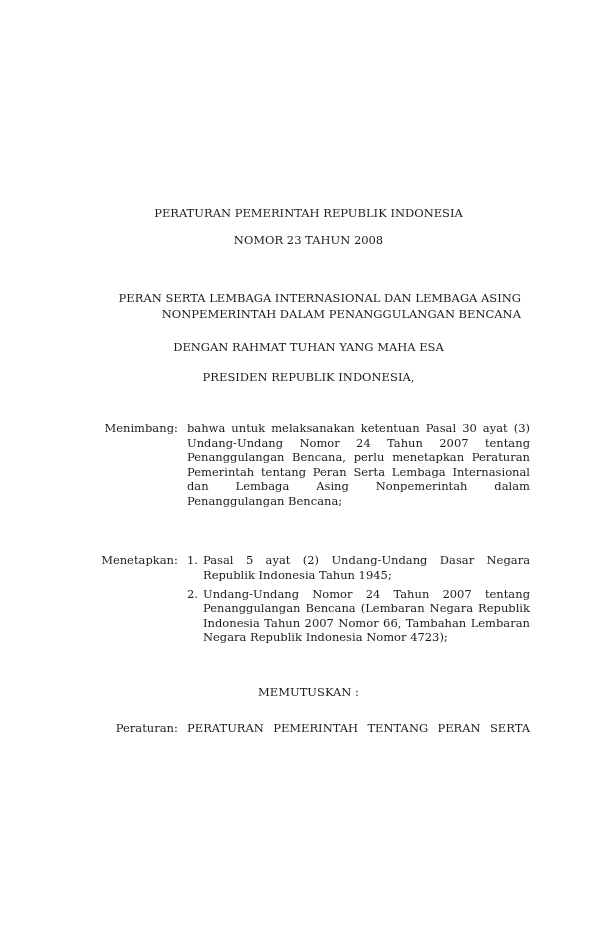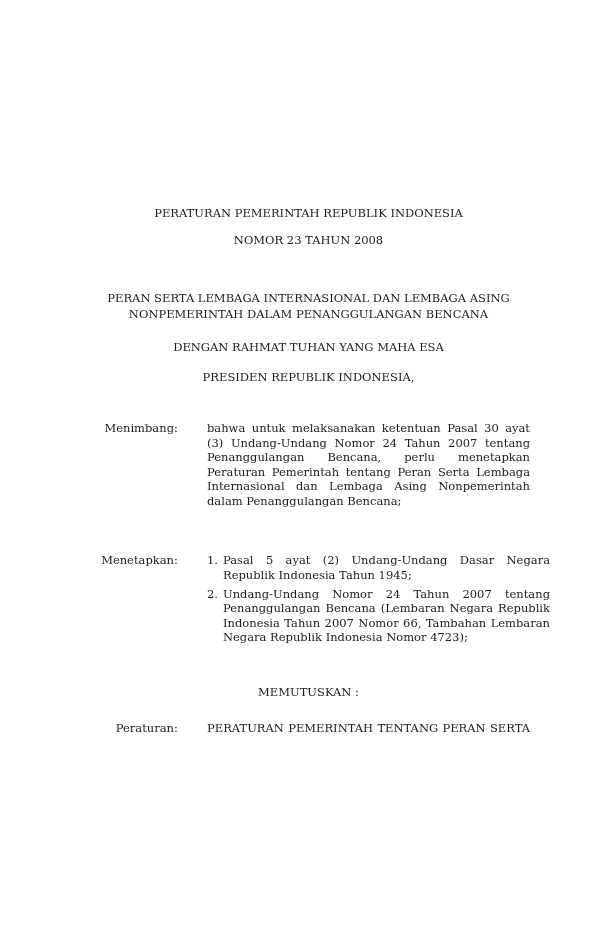--- a/index.html
+++ b/index.html
@@ -19,34 +19,34 @@
     position: absolute;
     left: 87px;
     width: 443px;
     text-align: center;
     white-space: nowrap;
   }
   .subject-block {
     position: absolute;
     left: 96px;
     width: 425px;
-    text-align: center;
+    text-align: right;
     line-height: 15.5px;
   }
   .clause {
     position: absolute;
     left: 87px;
     width: 443px;
     display: grid;
     grid-template-columns: 87px 13px 343px;
     align-items: start;
   }
   .clause-label { text-align: right; }
   .clause-sep { text-align: left; }
-  .clause-body { text-align: justify; margin-left: 20px; }
+  .clause-body { text-align: justify; }
   .num-item {
     display: grid;
     grid-template-columns: 16px 327px;
     margin-bottom: 4.5px;
   }
   .num-item .num { text-align: left; }
   .num-item .itext { text-align: justify; }
   .catchword {
     position: absolute;
     top: 815px;

